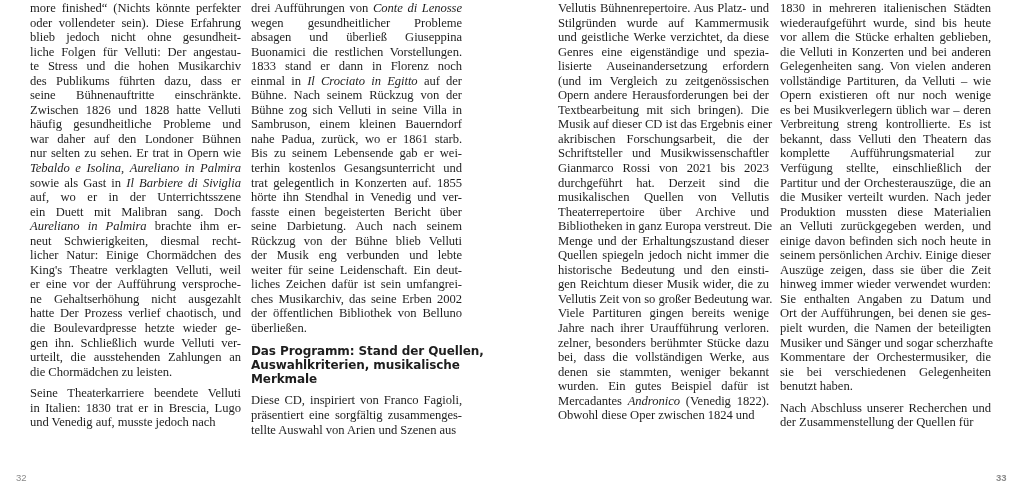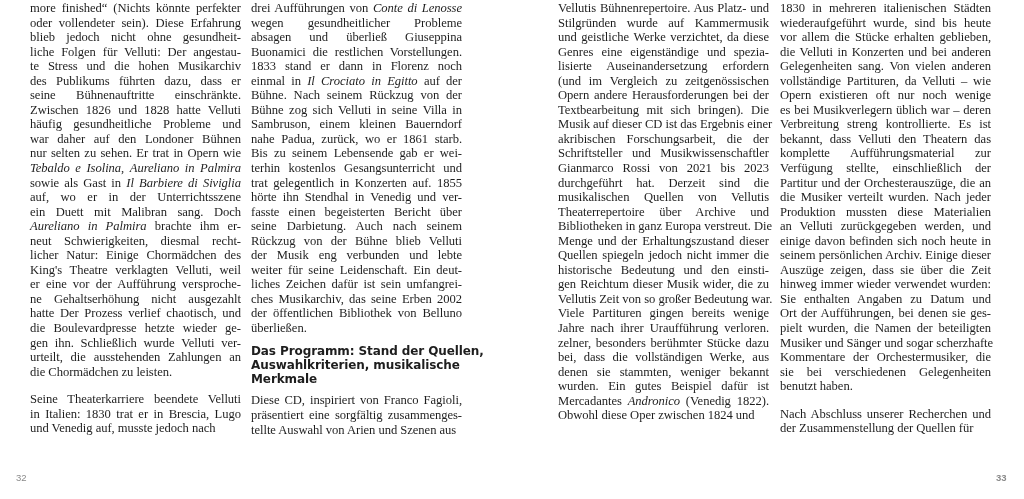--- a/index.html
+++ b/index.html
@@ -5,21 +5,21 @@
   html, body { margin:0; padding:0; background:#ffffff; }
   body { width:1024px; height:499px; position:relative; overflow:hidden;
          font-family:"Liberation Serif", "DejaVu Serif", serif; color:#1e1e1e; }
   .spread { position:absolute; inset:0; }
   .page { position:absolute; top:0; height:396px; }
   .page-left { left:0; width:512px; }
   .page-right { left:512px; width:512px; }
   .col { position:absolute; top:1px; width:211px; font-size:12.6px; line-height:14.55px;
          text-align:justify; hyphens:manual; letter-spacing:-0.05px; }
   .col p { margin:0; }
-  .col p + p { margin-top:13px; }
+  .col p + p { margin-top:7px; }
   .col i { font-style:italic; }
   .c1 { left:30px; }
   .c2 { left:251px; }
   .c3 { left:46px; }
   .c4 { left:268px; }
   .line { display:block; text-align:justify; text-align-last:justify; white-space:nowrap; height:14.55px; overflow:visible; }
   .line.last { text-align-last:left; }
   .heading { font-family:"DejaVu Sans", "Liberation Sans", sans-serif; font-weight:bold;
              font-size:12px; line-height:14.3px; margin:8px 0 7px 0; letter-spacing:-0.1px; color:#1e1e1e; }
   .heading .line { text-align:left; text-align-last:left; height:14.3px; }

